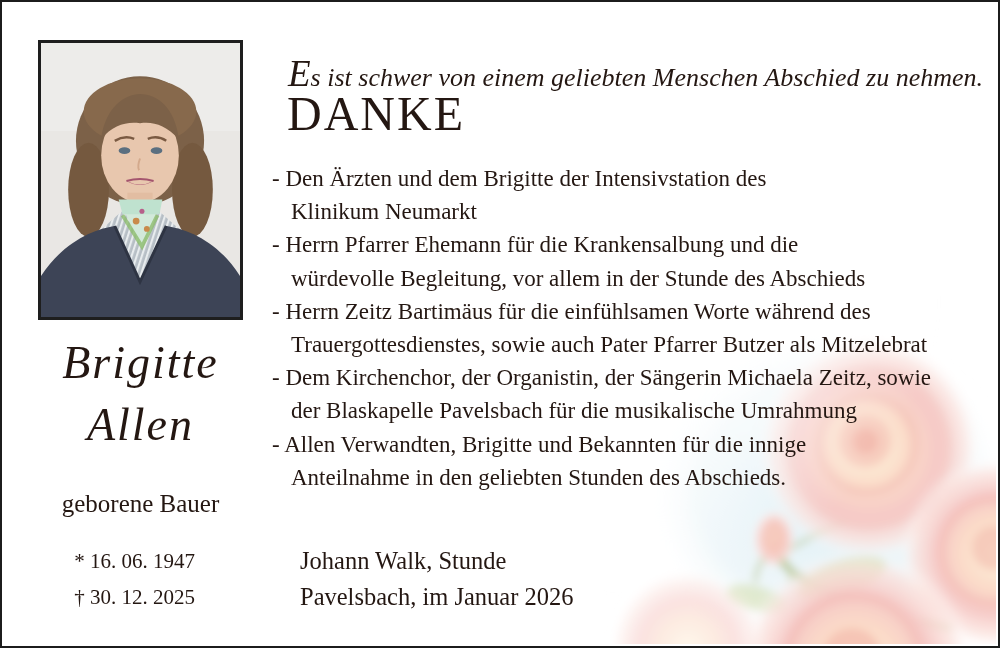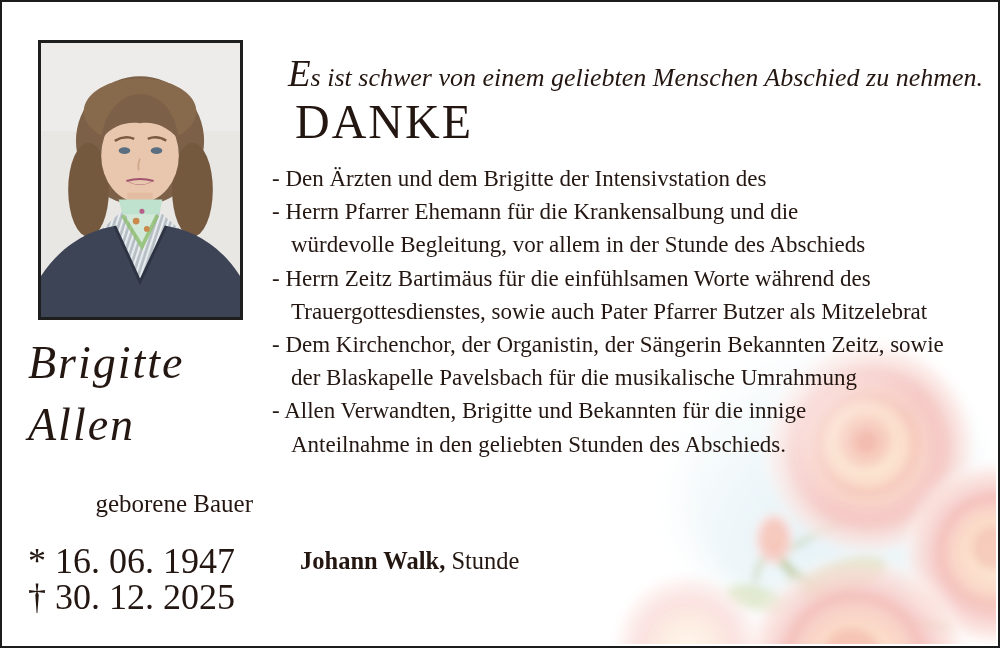--- a/index.html
+++ b/index.html
@@ -14,52 +14,52 @@
     color:#241712;
   }
   
   .photo-frame{
     position:absolute;left:36px;top:38px;width:205px;height:280px;
     border:3px solid #1e1e1e;box-sizing:border-box;z-index:2;
   }
   .photo-frame svg{display:block;width:100%;height:100%;}
   .name-block{
     position:absolute;left:26px;top:330px;width:225px;
-    z-index:2;
+    text-align:center;z-index:2;
     font-style:italic;font-size:46px;line-height:62px;
     letter-spacing:2px;color:#241712;
   }
   .maiden{
     position:absolute;left:26px;top:488px;width:225px;
-    text-align:right;font-size:25px;z-index:2;
+    text-align:center;font-size:25px;z-index:2;
   }
   .dates{
-    position:absolute;left:26px;top:541px;width:225px;
-    text-align:left;font-size:36px;line-height:36px;z-index:2;
+    position:absolute;left:20px;top:541px;width:225px;
+    text-align:center;font-size:21px;line-height:36px;z-index:2;
   }
   
   .quote{
     position:absolute;left:286px;top:28px;z-index:2;
     font-style:italic;font-size:26px;white-space:nowrap;margin-top:31px;
   }
   .quote .initial{font-size:37px;line-height:26px;}
   .danke{
     position:absolute;left:285px;top:84px;z-index:2;
-    font-size:48px;letter-spacing:2px;font-weight:normal;margin:8px;
+    font-size:48px;letter-spacing:2px;font-weight:normal;margin:0;
   }
   .thanks{
     position:absolute;left:270px;top:160px;z-index:2;
     font-size:23px;line-height:33.2px;white-space:nowrap;
   }
   .thanks .li2{padding-left:19px;}
   .signature{
     position:absolute;left:298px;top:541px;z-index:2;
     font-size:24.5px;line-height:35.5px;white-space:nowrap;
   }
-  .signature b{font-weight:bold;}
+  .signature b{font-weight:normal;}
   
   .roses{
     position:absolute;right:2px;bottom:2px;width:392px;height:348px;
     z-index:1;pointer-events:none;
   }
   .roses svg{display:block;width:100%;height:100%;}
 </style>
 </head>
 <body>
 
@@ -126,41 +126,43 @@
     <div>† 30. 12. 2025</div>
   </div>
 
   <div class="quote"><span class="initial">E</span><span>s ist schwer von einem geliebten Menschen Abschied zu nehmen.</span></div>
 
   <h1 class="danke">DANKE</h1>
 
   <div class="thanks">
     <div>
       <div class="li1">- Den Ärzten und dem Brigitte der Intensivstation des</div>
+      <div class="li2">Klinikum Neumarkt</div>
     </div>
     <div>
       <div class="li1">- Herrn Pfarrer Ehemann für die Krankensalbung und die</div>
       <div class="li2">würdevolle Begleitung, vor allem in der Stunde des Abschieds</div>
     </div>
     <div>
       <div class="li1">- Herrn Zeitz Bartimäus für die einfühlsamen Worte während des</div>
       <div class="li2">Trauergottesdienstes, sowie auch Pater Pfarrer Butzer als Mitzelebrat</div>
     </div>
     <div>
-      <div class="li1">- Dem Kirchenchor, der Organistin, der Sängerin Bekannten Zeitz, sowie</div>
+      <div class="li1">- Dem Kirchenchor, der Organistin, der Sängerin Michaela Zeitz, sowie</div>
       <div class="li2">der Blaskapelle Pavelsbach für die musikalische Umrahmung</div>
     </div>
     <div>
       <div class="li1">- Allen Verwandten, Brigitte und Bekannten für die innige</div>
       <div class="li2">Anteilnahme in den geliebten Stunden des Abschieds.</div>
     </div>
   </div>
 
   <div class="signature">
     <div><b>Johann Walk,</b><span> Stunde</span></div>
+    <div><b>Pavelsbach</b><span>, im Januar 2026</span></div>
   </div>
 
   <div class="roses">
     <svg viewBox="0 0 392 348" preserveAspectRatio="none">
       <defs>
         <radialGradient id="rg" cx="50%" cy="50%" r="50%">
           <stop offset="0%" stop-color="#fdf2dc"></stop>
           <stop offset="35%" stop-color="#fbdcc9"></stop>
           <stop offset="62%" stop-color="#f6c9c6"></stop>
           <stop offset="85%" stop-color="#fbe3de" stop-opacity="0.75"></stop>

